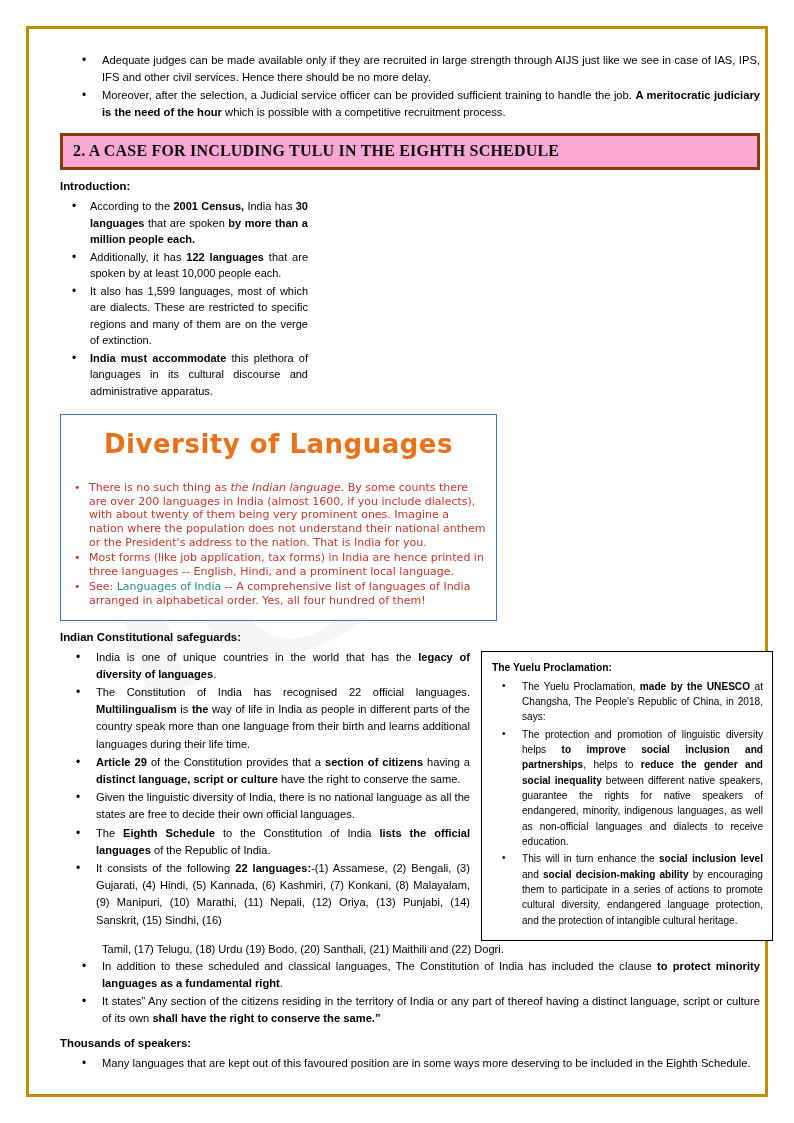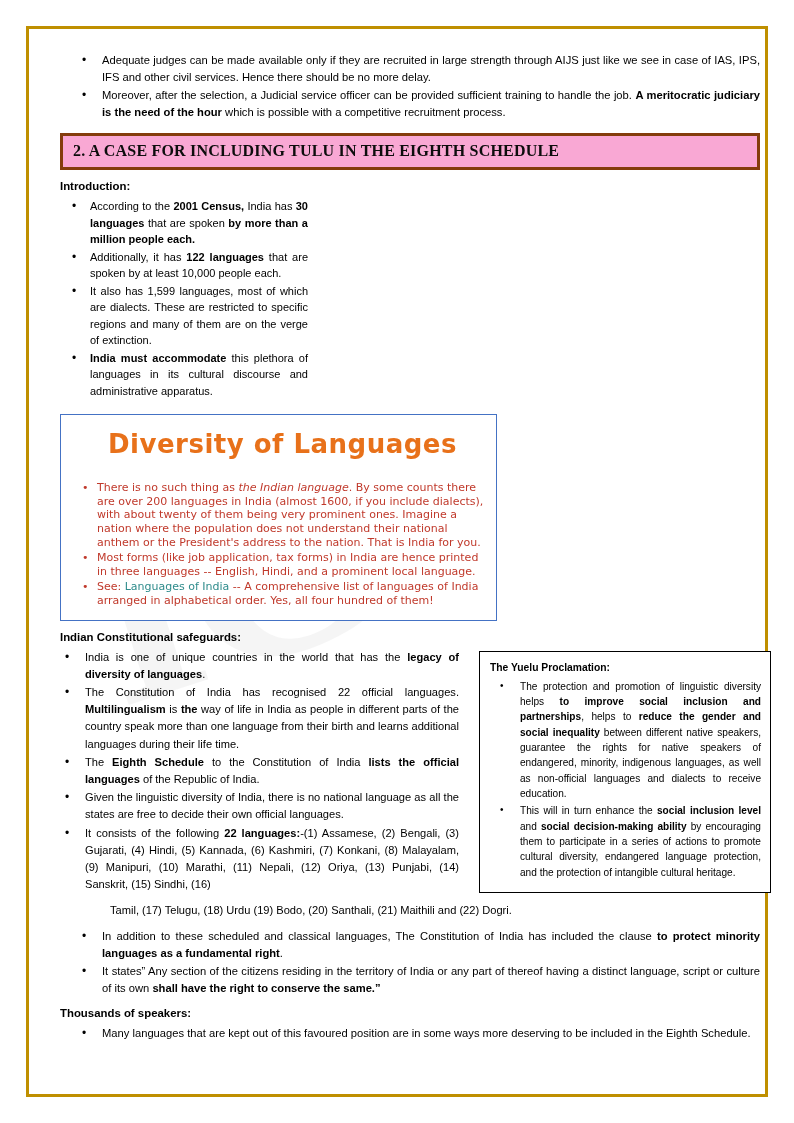--- a/index.html
+++ b/index.html
@@ -124,21 +124,21 @@
   }
   .col-left-1 ul.bul > li::before { left: 12px; }
 
   
   .divbox {
     width: 437px;
     flex: none;
     border: 1.5px solid #4472c4;
     background: #ffffff;
     box-sizing: border-box;
-    padding: 12px 10px 10px 18px;
+    padding: 12px 10px 10px 10px;
     margin-top: 4px;
   }
   .divbox-title {
     text-align: center;
     color: #e8711a;
     font-family: "DejaVu Sans", sans-serif;
     font-size: 26px;
     font-weight: bold;
     letter-spacing: 0.5px;
     margin: 2px 0 22px 0;
@@ -167,22 +167,21 @@
   }
   ul.redlist i { font-style: italic; }
   .lang-link {
     color: #2e8b8b;
   }
 
   
   .row2 {
     display: flex;
     align-items: flex-start;
-    gap: 20px;
-    justify-content: center;
+    gap: 11px;
   }
   .col-left-2 { width: 410px; flex: none; }
   .col-left-2 ul.bul > li {
     font-size: 11.1px;
     line-height: 1.55;
     padding-left: 36px;
   }
   .col-left-2 ul.bul > li::before { left: 16px; }
 
   .yuelu {
@@ -209,21 +208,21 @@
 
   
   .widelist > li { font-size: 11.1px; line-height: 1.55; }
 
   
   .cont {
     font-size: 11.1px;
     line-height: 1.55;
     text-align: justify;
     padding-left: 42px;
-    margin: 8px;
+    margin: 0;
   }
 
   
   .footer {
     position: absolute;
     left: 60px;
     top: 1122px;
     width: 700px;
     display: flex;
     align-items: center;
@@ -285,29 +284,31 @@
       </div>
     </div>
 
     <div class="subhead">Indian Constitutional safeguards:</div>
 
     <div class="row2">
       <div class="col-left-2">
         <ul class="bul" id="safeguards-bullets">
             <li><span>India is one of unique countries in the world that has the </span><b>legacy of diversity of languages</b><span>.</span></li>
             <li><span>The Constitution of India has recognised 22 official languages. </span><b>Multilingualism</b><span> is </span><b>the</b><span> way of life in India as people in different parts of the country speak more than one language from their birth and learns additional languages during their life time.</span></li>
+            <li><b>Article 29</b><span> of the Constitution provides that a </span><b>section of citizens</b><span> having a </span><b>distinct language, script or culture</b><span> have the right to conserve the same.</span></li>
+            <li><span>Given the linguistic diversity of India, there is no national language as all the states are free to decide their own official languages.</span></li>
             <li><span>The </span><b>Eighth Schedule</b><span> to the Constitution of India </span><b>lists the official languages</b><span> of the Republic of India.</span></li>
-            <li><span>Given the linguistic diversity of India, there is no national language as all the states are free to decide their own official languages.</span></li>
             <li><span>It consists of the following </span><b>22 languages:</b><span>-(1) Assamese, (2) Bengali, (3) Gujarati, (4) Hindi, (5) Kannada, (6) Kashmiri, (7) Konkani, (8) Malayalam, (9) Manipuri, (10) Marathi, (11) Nepali, (12) Oriya, (13) Punjabi, (14) Sanskrit, (15) Sindhi, (16)</span></li>
           </ul>
       </div>
 
       <div class="yuelu">
         <div class="yuelu-title">The Yuelu Proclamation:</div>
         <ul class="bul" id="yuelu-bullets">
+            <li><span>The Yuelu Proclamation, </span><b>made by the UNESCO</b><span> at Changsha, The People's Republic of China, in 2018, says:</span></li>
             <li><span>The protection and promotion of linguistic diversity helps </span><b>to improve social inclusion and partnerships</b><span>, helps to </span><b>reduce the gender and social inequality</b><span> between different native speakers, guarantee the rights for native speakers of endangered, minority, indigenous languages, as well as non-official languages and dialects to receive education.</span></li>
             <li><span>This will in turn enhance the </span><b>social inclusion level</b><span> and </span><b>social decision-making ability</b><span> by encouraging them to participate in a series of actions to promote cultural diversity, endangered language protection, and the protection of intangible cultural heritage.</span></li>
           </ul>
       </div>
     </div>
 
     <div class="cont">Tamil, (17) Telugu, (18) Urdu (19) Bodo, (20) Santhali, (21) Maithili and (22) Dogri.</div>
 
     <ul class="bul widelist" id="wide-bullets">
         <li><span>In addition to these scheduled and classical languages, The Constitution of India has included the clause </span><b>to protect minority languages as a fundamental right</b><span>.</span></li>

